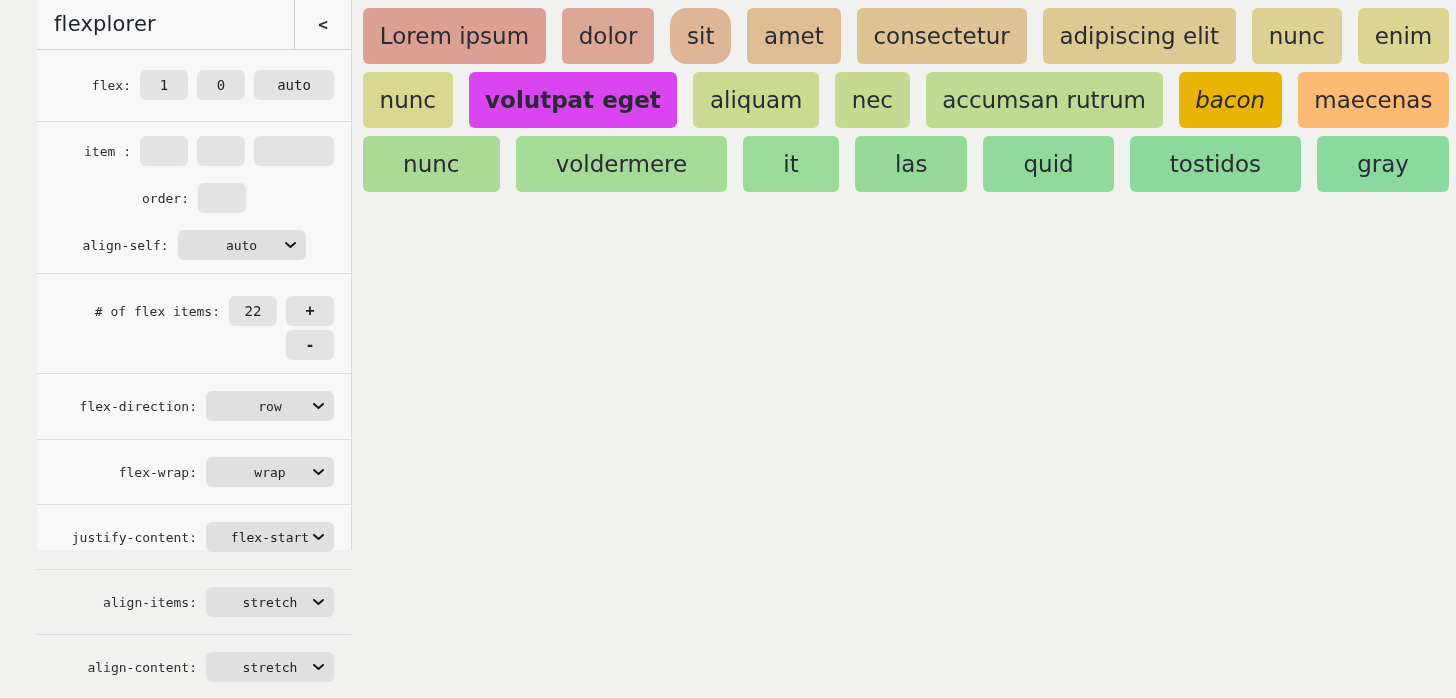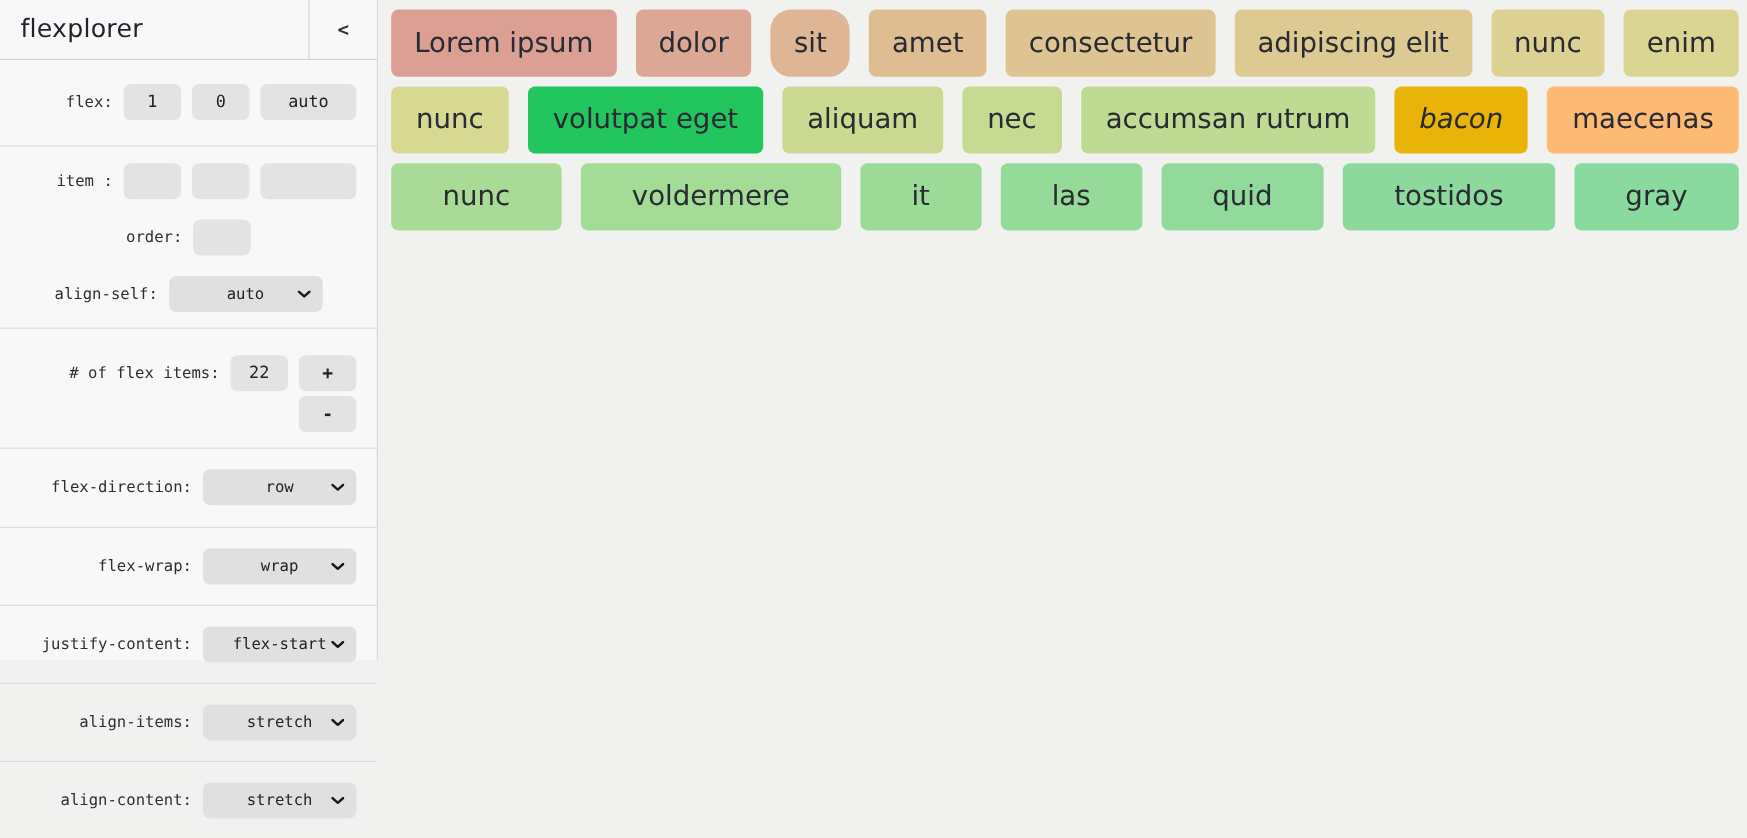--- a/index.html
+++ b/index.html
@@ -1,21 +1,21 @@
 <!DOCTYPE html>
 <html><head>
 <meta charset="utf-8">
 <style>
   * { margin: 0; padding: 0; box-sizing: border-box; }
   html, body { width: 1456px; height: 698px; overflow: hidden; }
   body {
     font-family: "DejaVu Sans", sans-serif;
     background: #f1f2f0;
   }
-  .app { display: flex; width: 1456px; height: 550px; }
+  .app { display: flex; width: 1456px; height: 550px; padding-left: 37px; }
 
   
   .sidebar {
     width: 315px;
     flex: 0 0 315px;
     background: #f8f8f8;
     border-right: 1px solid #d8d8d8;
     height: 100%;
   }
   .sb-header {
@@ -274,21 +274,21 @@
         <div class="flex-item" style="background: rgb(220, 167, 149);">dolor</div>
         <div class="flex-item" style="background: rgb(222, 182, 149); border-radius: 17px;">sit</div>
         <div class="flex-item" style="background: rgb(222, 189, 147);">amet</div>
         <div class="flex-item" style="background: rgb(222, 196, 147);">consectetur</div>
         <div class="flex-item" style="background: rgb(221, 202, 147);">adipiscing elit</div>
         <div class="flex-item" style="background: rgb(220, 208, 147);">nunc</div>
         <div class="flex-item" style="background: rgb(219, 213, 147);">enim</div>
       </div>
       <div class="flex-row">
         <div class="flex-item" style="background: rgb(215, 216, 146);">nunc</div>
-        <div class="flex-item" style="background: #22c55e;">volutpat eget</div>
+        <div class="flex-item" style="background: #d946ef; font-weight: bold;">volutpat eget</div>
         <div class="flex-item" style="background: rgb(204, 218, 145);">aliquam</div>
         <div class="flex-item" style="background: rgb(198, 218, 146);">nec</div>
         <div class="flex-item" style="background: rgb(191, 219, 147);">accumsan rutrum</div>
         <div class="flex-item" style="background: #eab308; font-style: italic;">bacon</div>
         <div class="flex-item" style="background: #fdba74;">maecenas</div>
       </div>
       <div class="flex-row">
         <div class="flex-item" style="background: rgb(170, 219, 150);">nunc</div>
         <div class="flex-item" style="background: rgb(163, 219, 151);">voldermere</div>
         <div class="flex-item" style="background: rgb(156, 218, 152);">it</div>

